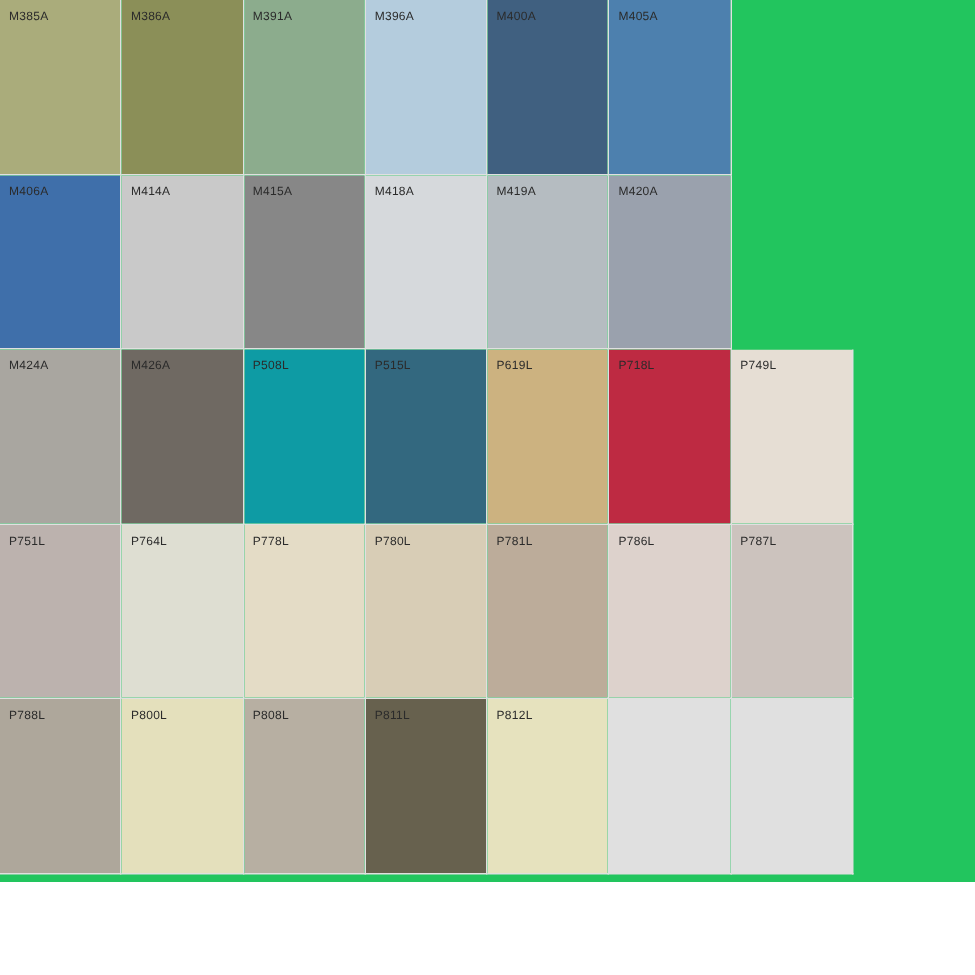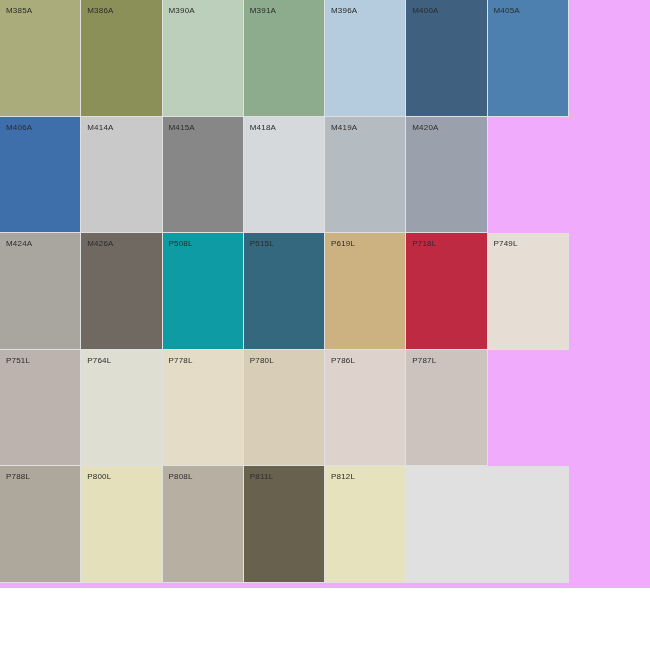--- a/index.html
+++ b/index.html
@@ -60,35 +60,31 @@
     line-height: 10px;
     letter-spacing: 0.2px;
     color: #2b2b2b;
     white-space: nowrap;
     z-index: 2;
   }
 </style>
 </head>
 <body style="background: rgb(255, 255, 255);">
 
-<div id="swatch-grid" style="background: #f0abfc;">
+<div id="swatch-grid" style="background: #22c55e;">
     <div class="swatch-row">
       <div class="swatch-cell">
         <div class="swatch-fill" style="background: rgb(170, 172, 123);"></div>
         <span class="swatch-label">M385A</span>
       </div>
       <div class="swatch-cell">
         <div class="swatch-fill" style="background: rgb(139, 143, 88);"></div>
         <span class="swatch-label">M386A</span>
       </div>
       <div class="swatch-cell">
-        <div class="swatch-fill" style="background: rgb(188, 207, 186);"></div>
-        <span class="swatch-label">M390A</span>
-      </div>
-      <div class="swatch-cell">
         <div class="swatch-fill" style="background: rgb(140, 172, 141);"></div>
         <span class="swatch-label">M391A</span>
       </div>
       <div class="swatch-cell">
         <div class="swatch-fill" style="background: rgb(180, 204, 221);"></div>
         <span class="swatch-label">M396A</span>
       </div>
       <div class="swatch-cell">
         <div class="swatch-fill" style="background: rgb(64, 96, 128);"></div>
         <span class="swatch-label">M400A</span>
@@ -165,20 +161,24 @@
       </div>
       <div class="swatch-cell">
         <div class="swatch-fill" style="background: rgb(228, 220, 198);"></div>
         <span class="swatch-label">P778L</span>
       </div>
       <div class="swatch-cell">
         <div class="swatch-fill" style="background: rgb(216, 205, 182);"></div>
         <span class="swatch-label">P780L</span>
       </div>
       <div class="swatch-cell">
+        <div class="swatch-fill" style="background: rgb(188, 172, 154);"></div>
+        <span class="swatch-label">P781L</span>
+      </div>
+      <div class="swatch-cell">
         <div class="swatch-fill" style="background: rgb(221, 210, 204);"></div>
         <span class="swatch-label">P786L</span>
       </div>
       <div class="swatch-cell">
         <div class="swatch-fill" style="background: rgb(204, 195, 190);"></div>
         <span class="swatch-label">P787L</span>
       </div>
     </div>
     <div class="swatch-row">
       <div class="swatch-cell">

